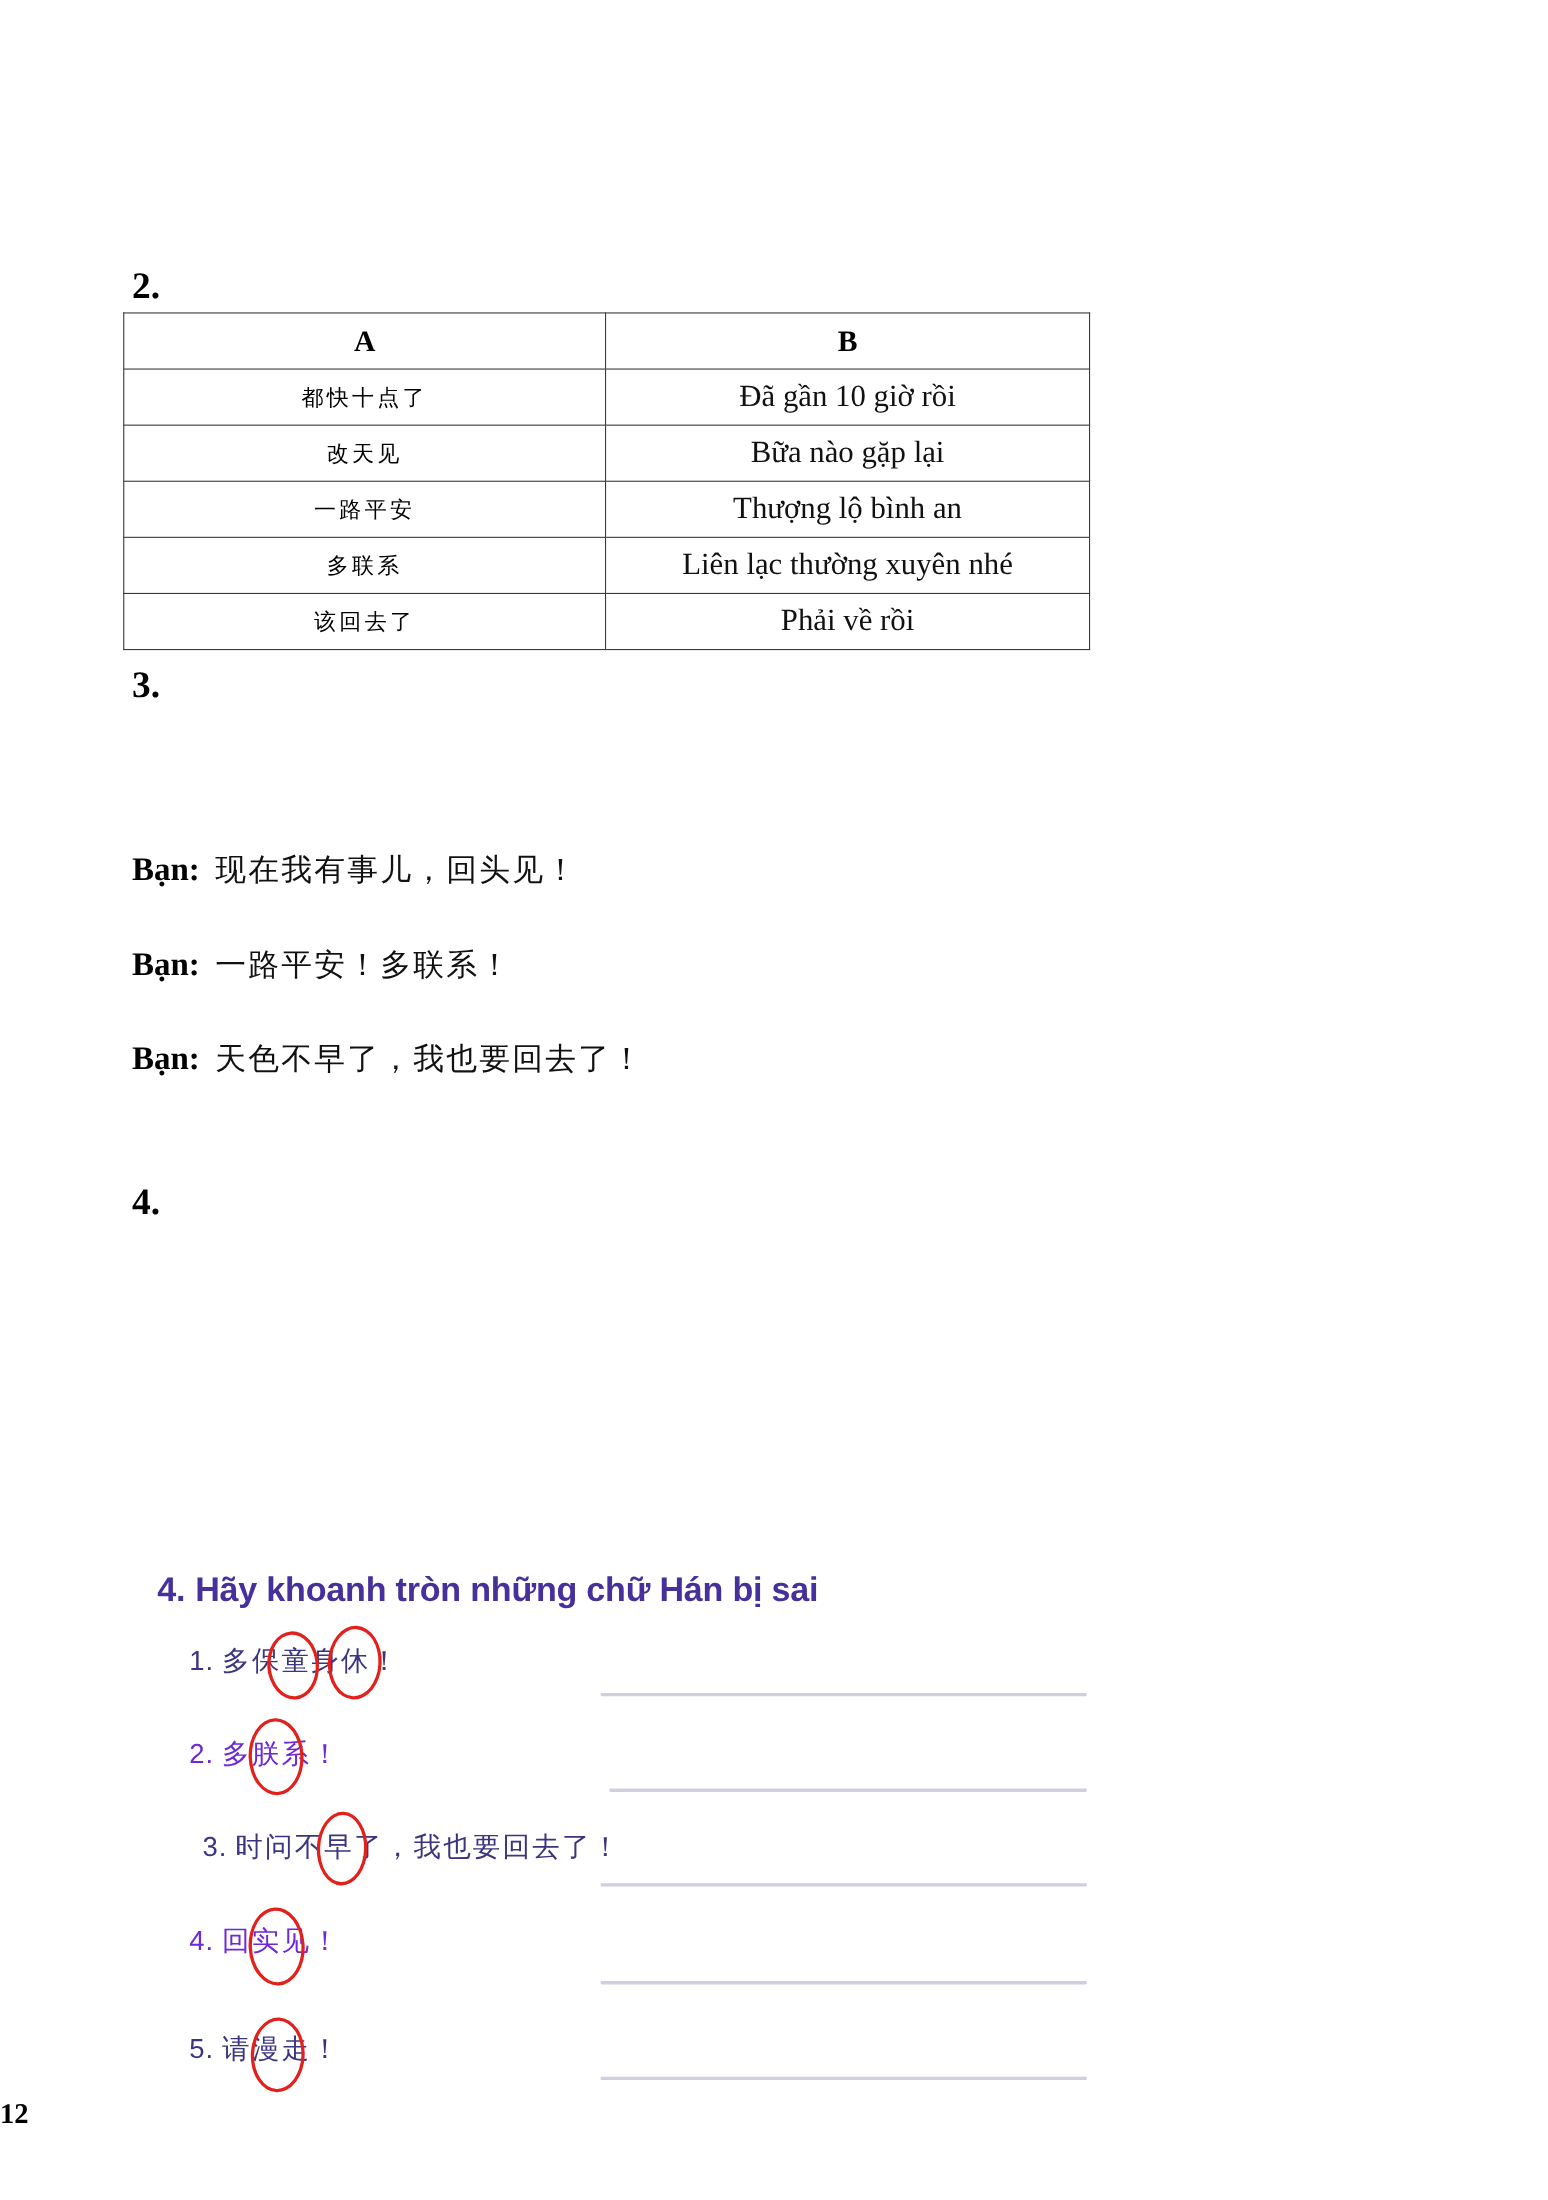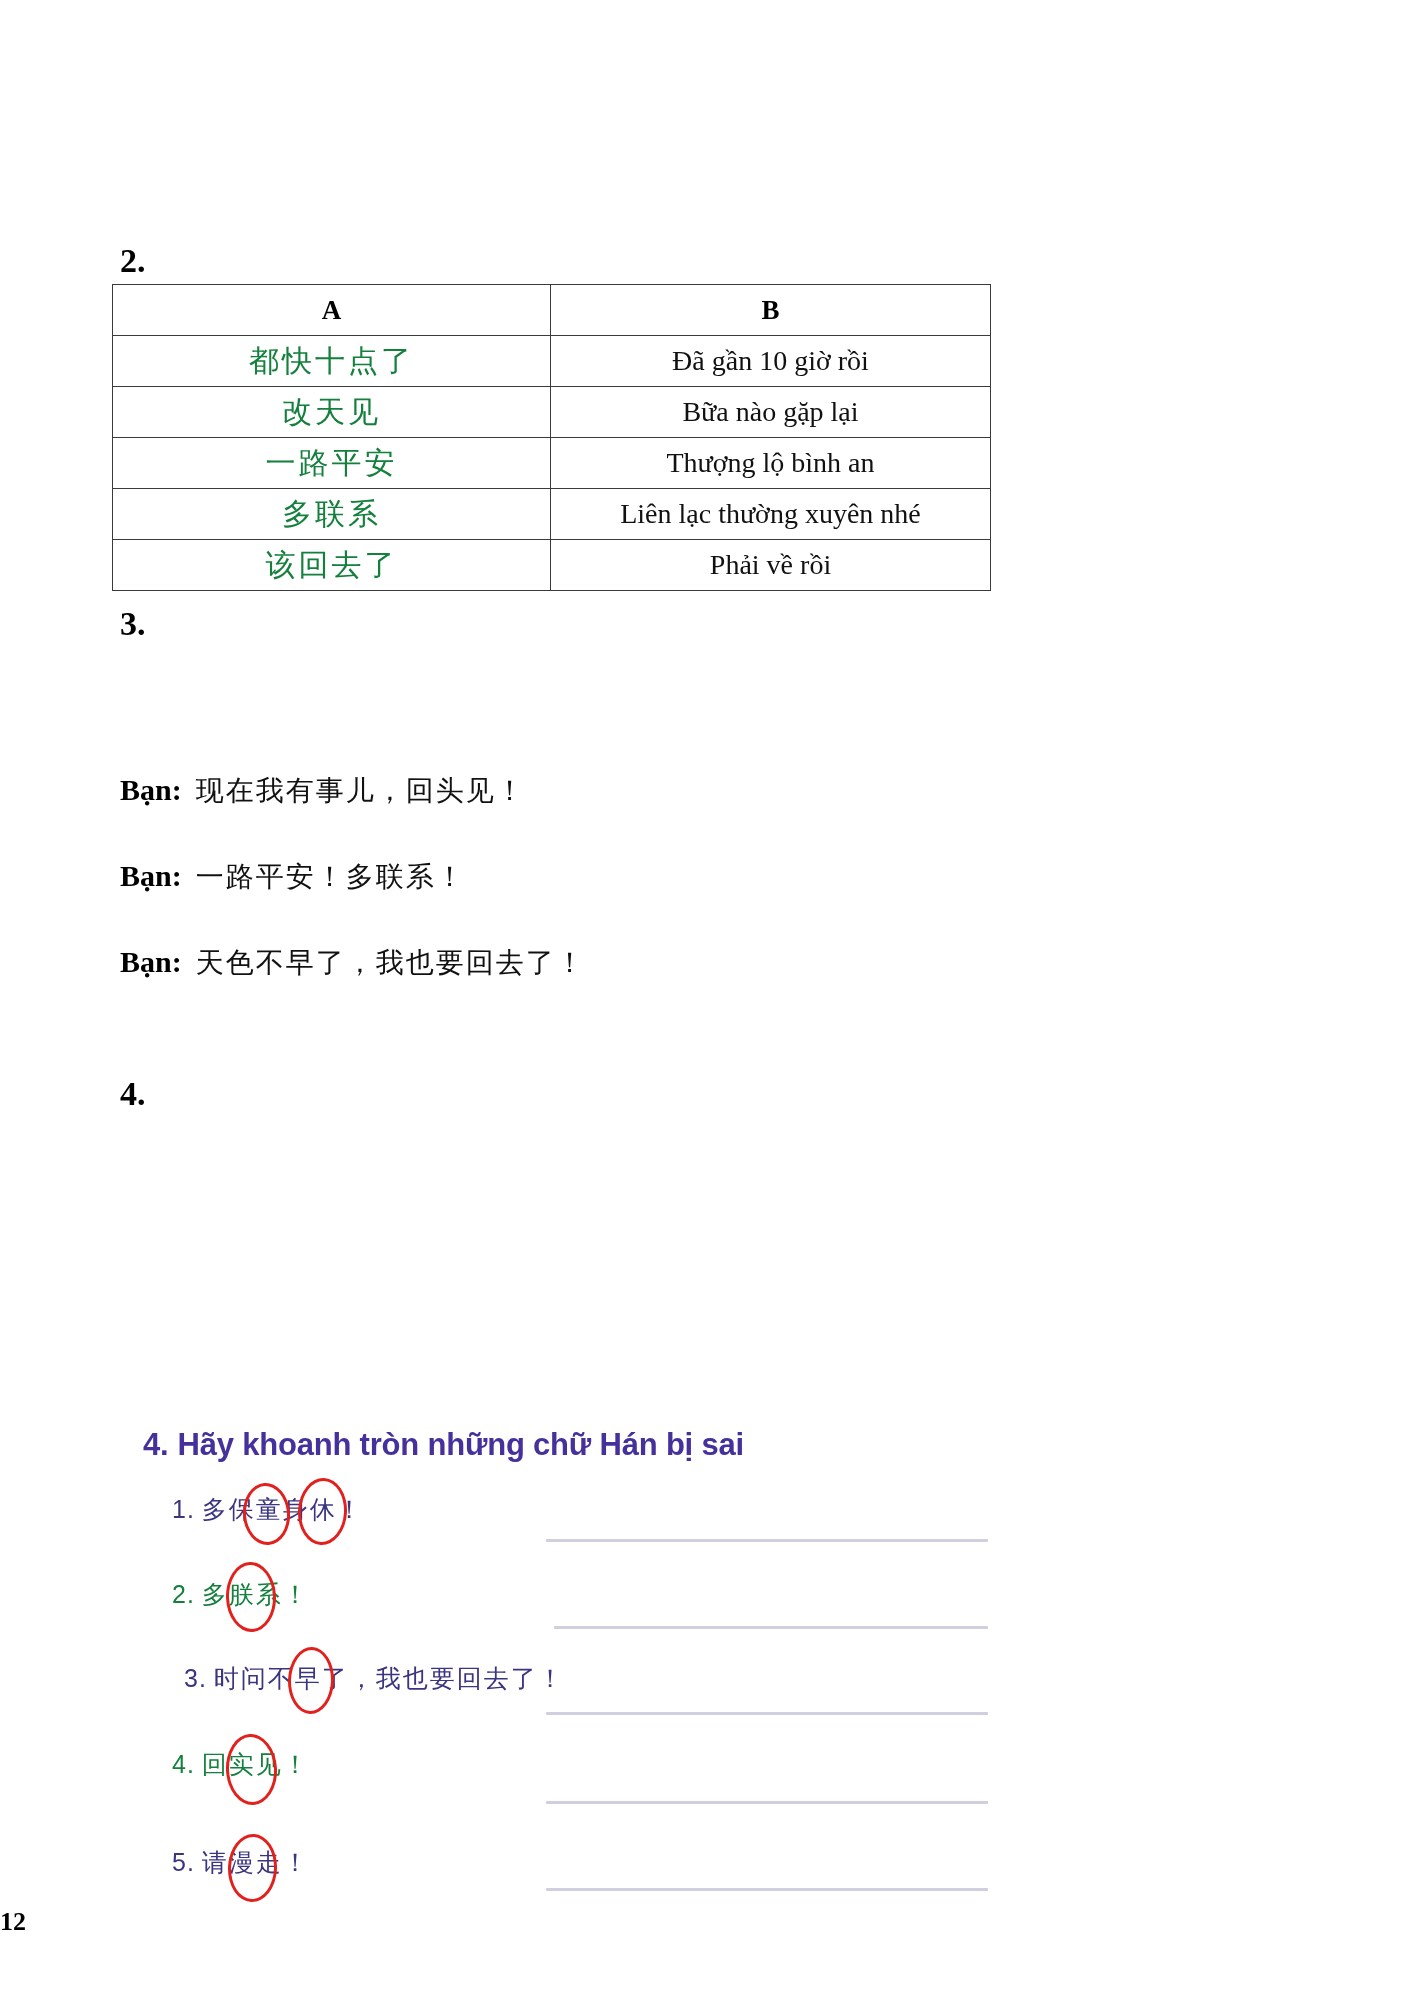--- a/index.html
+++ b/index.html
@@ -40,22 +40,22 @@
   .tbl col.ca{width:438px;}
   .tbl col.cb{width:440px;}
   .hdr{
     font-weight:bold;
     font-size:27px;
     font-family:"Liberation Serif", serif;
     color:#000;
   }
   .cn{
     font-family:Liberation Mono, monospace;
-    font-size:30px;
-    color:#15803d;
+    font-size:20px;
+    color:#000000;
     letter-spacing:3px;
   }
   .vi{
     font-family:"Liberation Serif", serif;
     font-size:28px;
     color:#111;
   }
 
   
   .dlg{
@@ -98,21 +98,21 @@
     font-size:25px;
     letter-spacing:1px;
   }
   .q-row .qn{
     font-family:"Liberation Sans", sans-serif;
     font-size:25px;
     margin-right:7px;
   }
   .q-row .qt{letter-spacing:2px;}
   .c-indigo{color:#3b3580;}
-  .c-orange{color:#15803d;}
+  .c-orange{color:#6d28d9;}
 
   
   .ans-line{
     position:absolute;
     height:3px;
     background:#cfcfdf;
     border-radius:1px;
   }
 
   

